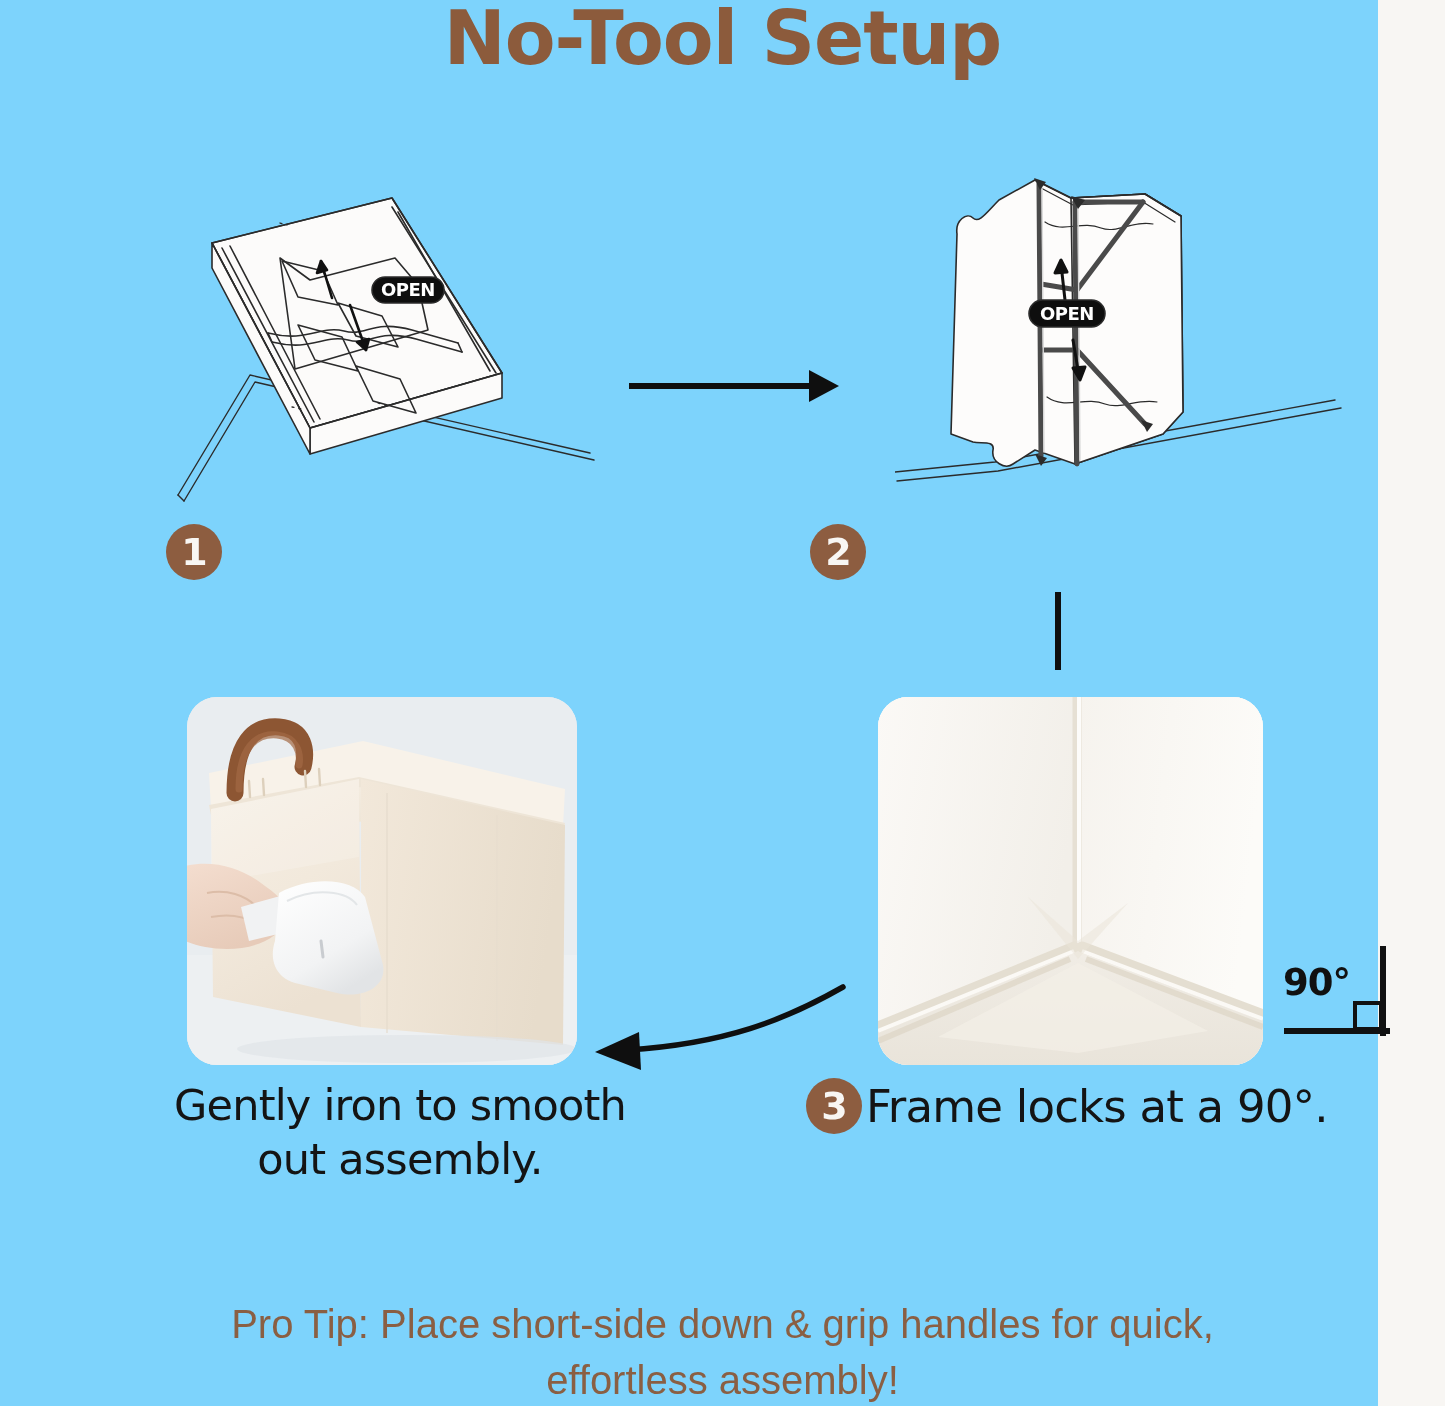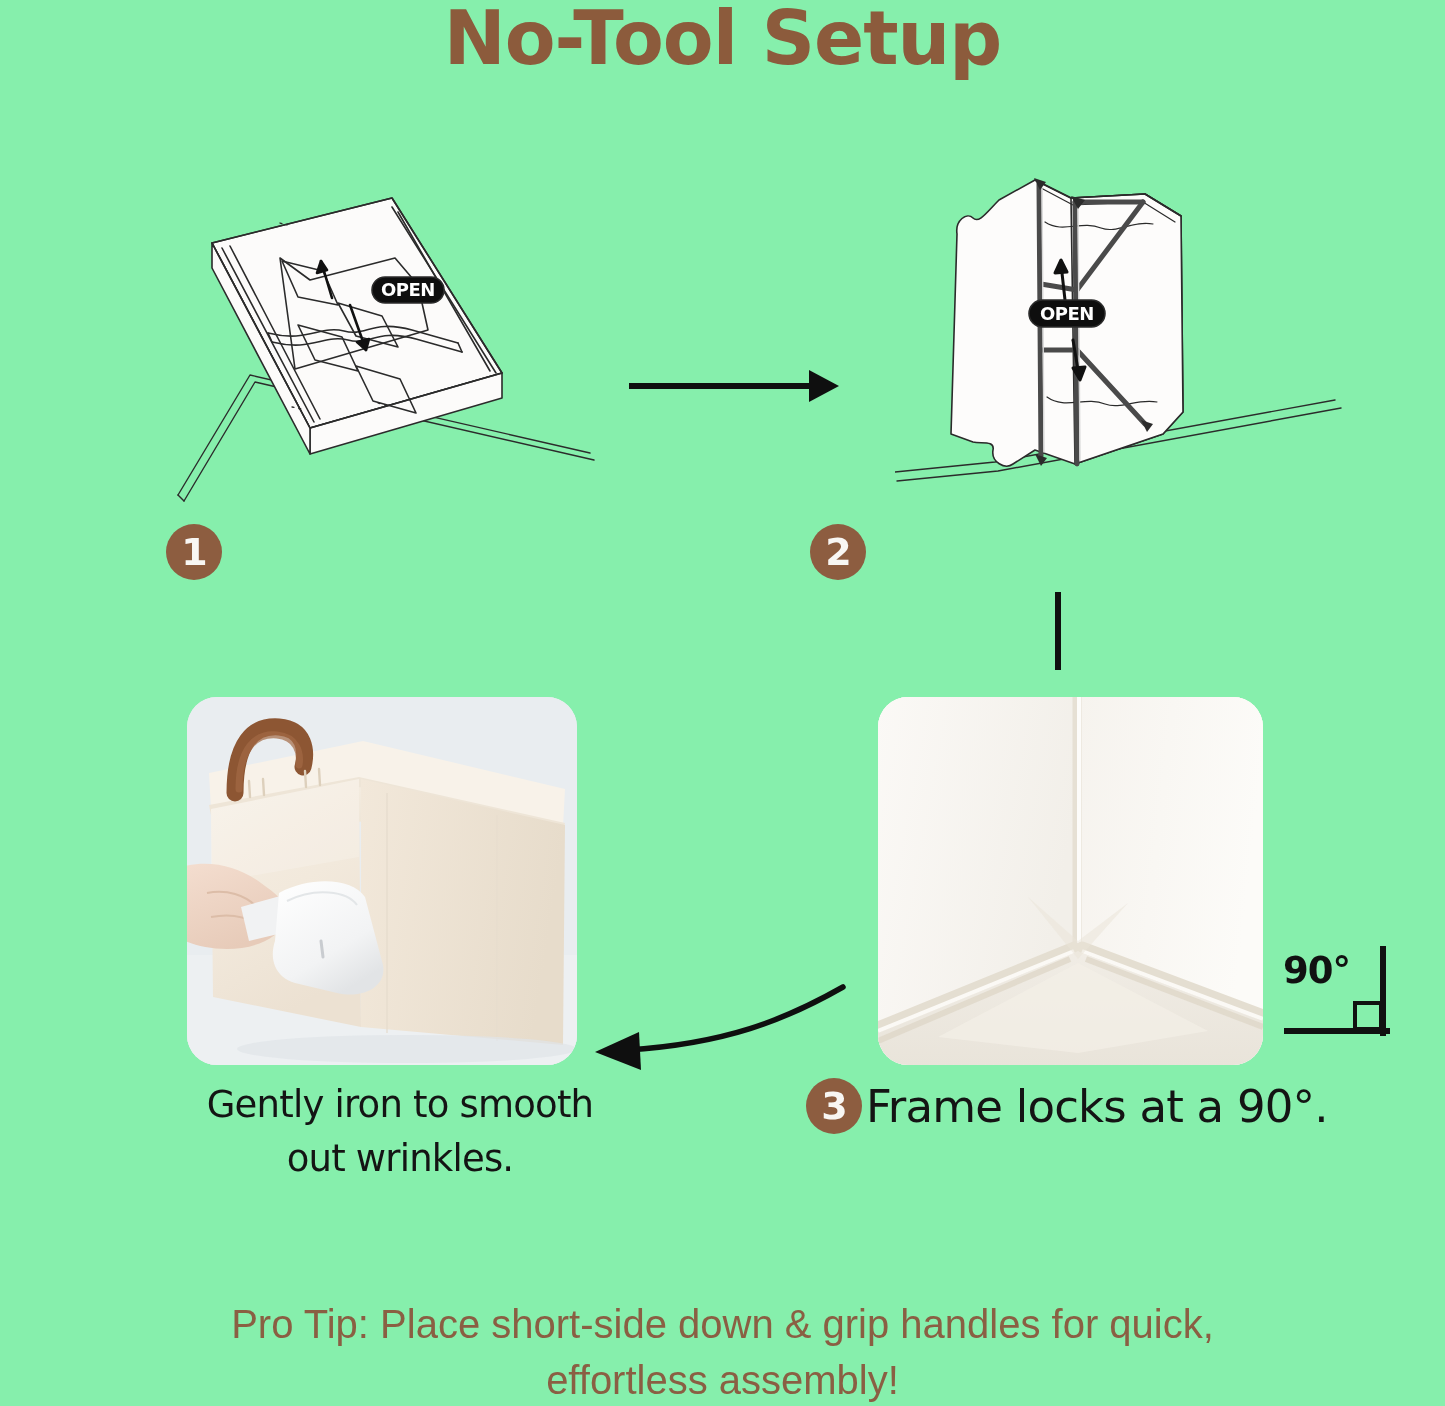--- a/index.html
+++ b/index.html
@@ -9,23 +9,24 @@
   body {
     width: 1445px;
     height: 1406px;
     background: #f8f6f3;
     font-family: "Liberation Sans", sans-serif;
     overflow: hidden;
     position: relative;
   }
   .page {
     position: relative;
-    width: 1445px;
+    width: 1330px;
     height: 1406px;
-    background: #86efac;
+    background: #7dd3fc;
+    padding-left: 48px;
   }
 
   
   .title {
     position: absolute;
     top: -4px;
     left: 0;
     width: 1445px;
     text-align: center;
     font-size: 74px;
@@ -95,40 +96,40 @@
     top: 697px;
     width: 385px;
     height: 368px;
     background: linear-gradient(160deg, #fbfaf8 0%, #f4f2ee 60%, #efece7 100%);
   }
 
   
   .caption-block {
     position: absolute;
     text-align: center;
-    font-size: 37px;
+    font-size: 43px;
     font-weight: 500;
     color: #141414;
     line-height: 54px;
     font-family: "DejaVu Sans", sans-serif;
     letter-spacing: -0.8px;
   }
 
   
   .angle-marker {
     position: absolute;
     left: 1283px;
     top: 945px;
     width: 110px;
     height: 95px;
   }
   .angle-label {
     position: absolute;
     left: 0px;
-    top: 4px;
+    top: 16px;
     font-size: 37px;
     font-weight: bold;
     color: #111;
     font-family: "DejaVu Sans", sans-serif;
     letter-spacing: -1px;
   }
 
   
   .protip {
     position: absolute;
@@ -401,21 +402,21 @@
     <div class="angle-label">90°</div>
     <svg width="110" height="95" viewBox="0 0 110 95" fill="none">
       <path d="M4 86 L104 86" stroke="#111" stroke-width="6" stroke-linecap="square"></path>
       <path d="M100 4 L100 88" stroke="#111" stroke-width="6" stroke-linecap="square"></path>
       <rect x="72" y="58" width="26" height="26" stroke="#111" stroke-width="4" fill="none"></rect>
     </svg>
   </div>
 
   <div class="caption-block" id="cap-iron" style="left:140px; top:1078px; width:520px;">
     <div>Gently iron to smooth</div>
-    <div>out wrinkles.</div>
+    <div>out assembly.</div>
   </div>
 
   <div class="caption" id="cap-3" style="left:806px; top:1078px;">
     <span class="badge">3</span>
     <span class="caption-text">Frame locks at a 90°.</span>
   </div>
 
   <div class="protip">
     <div>Pro Tip: Place short-side down &amp; grip handles for quick,</div>
     <div>effortless assembly!</div>

